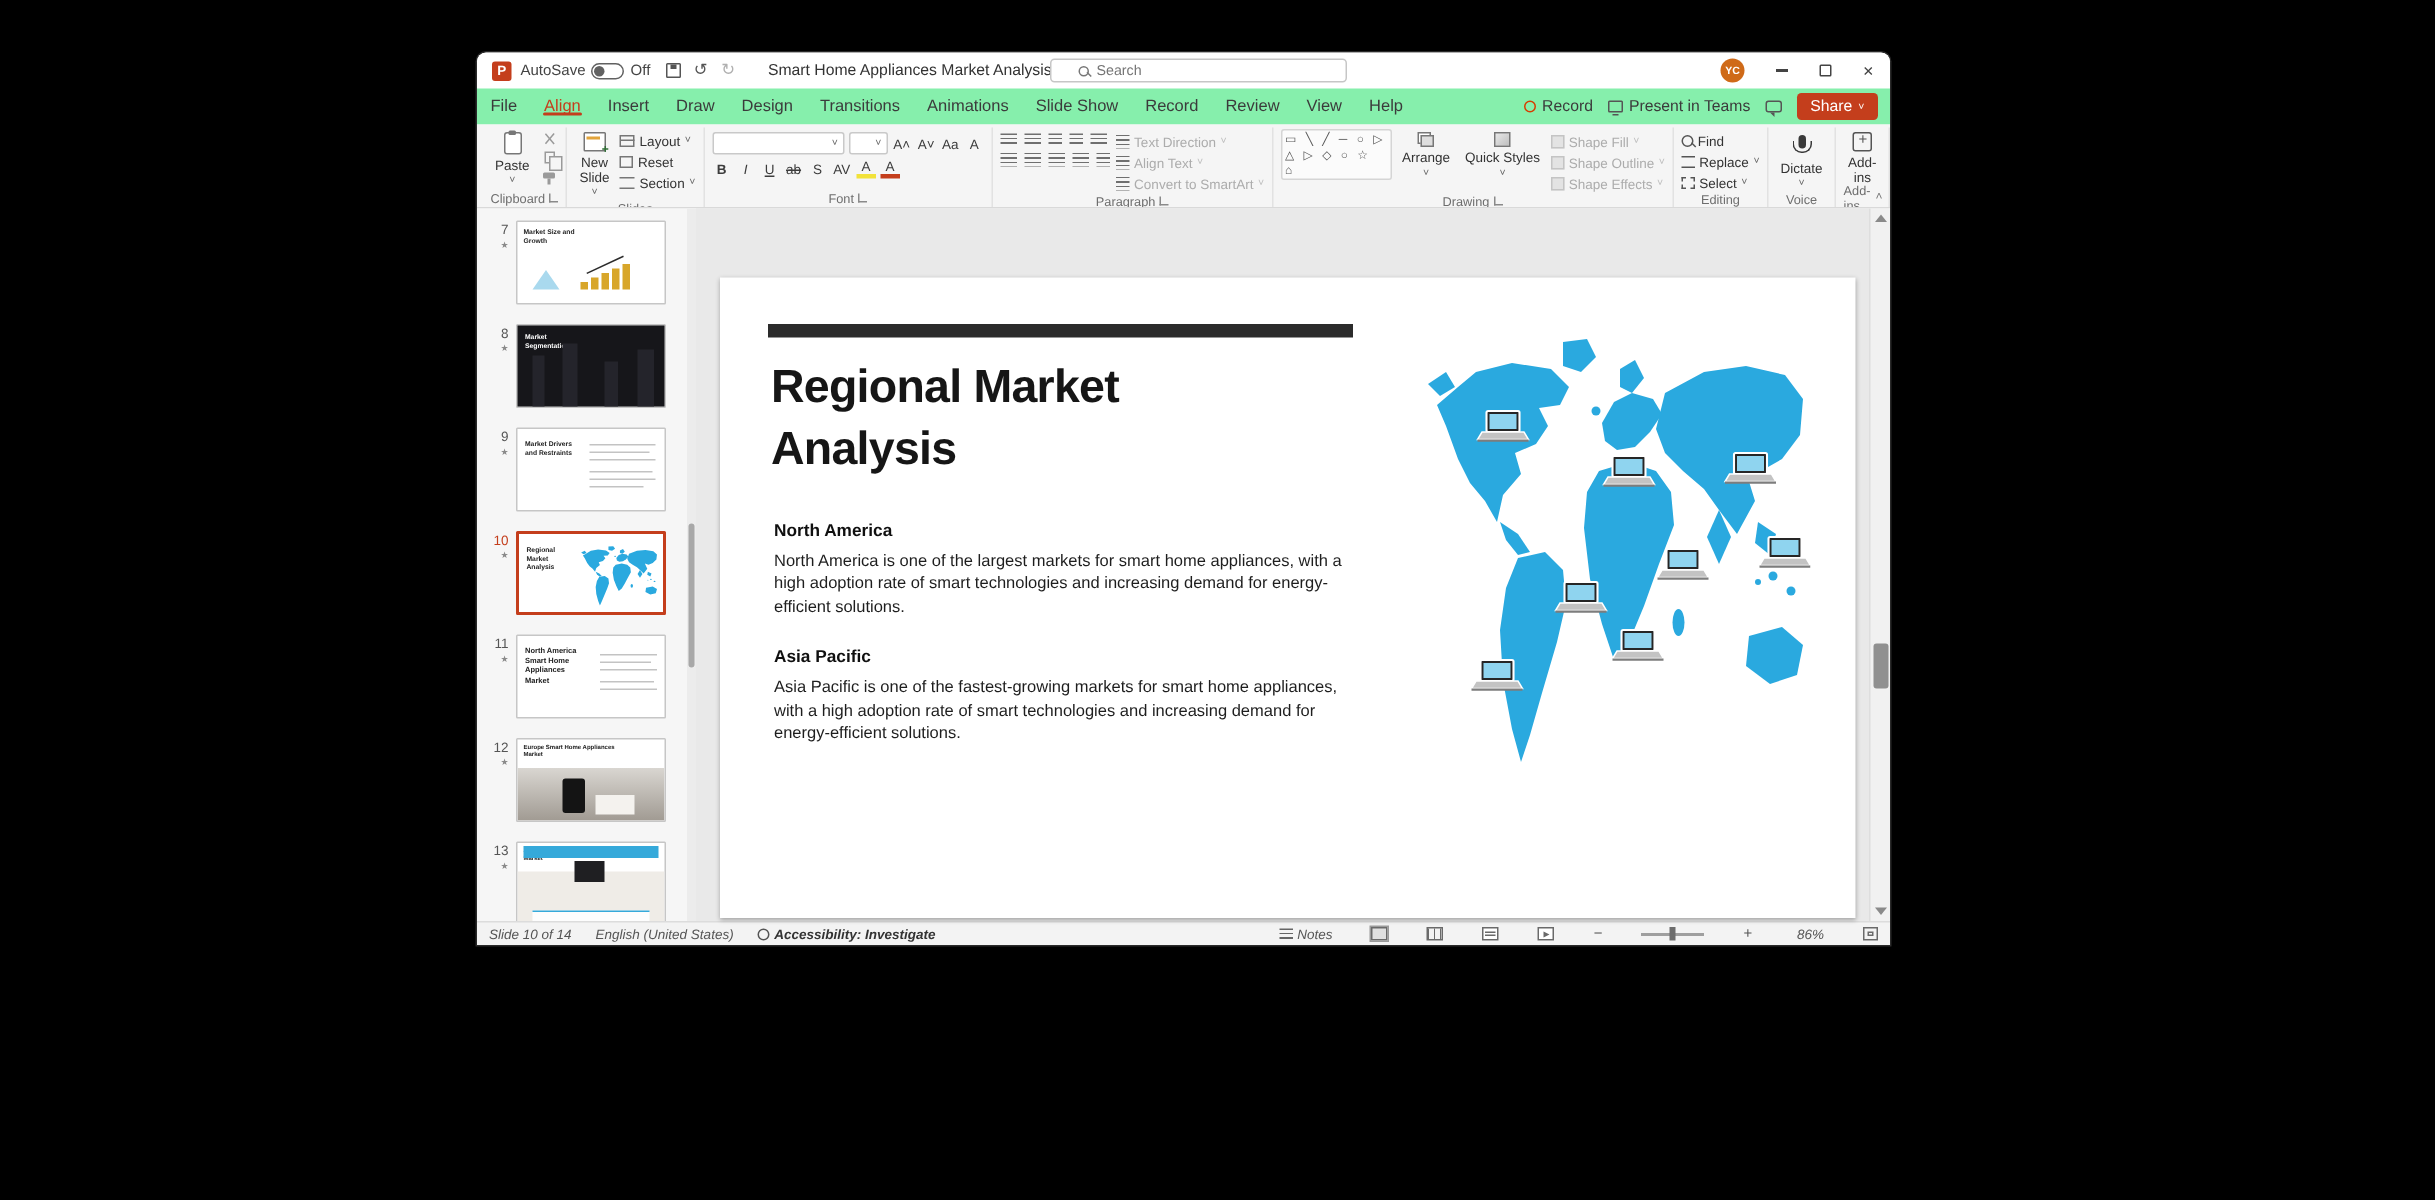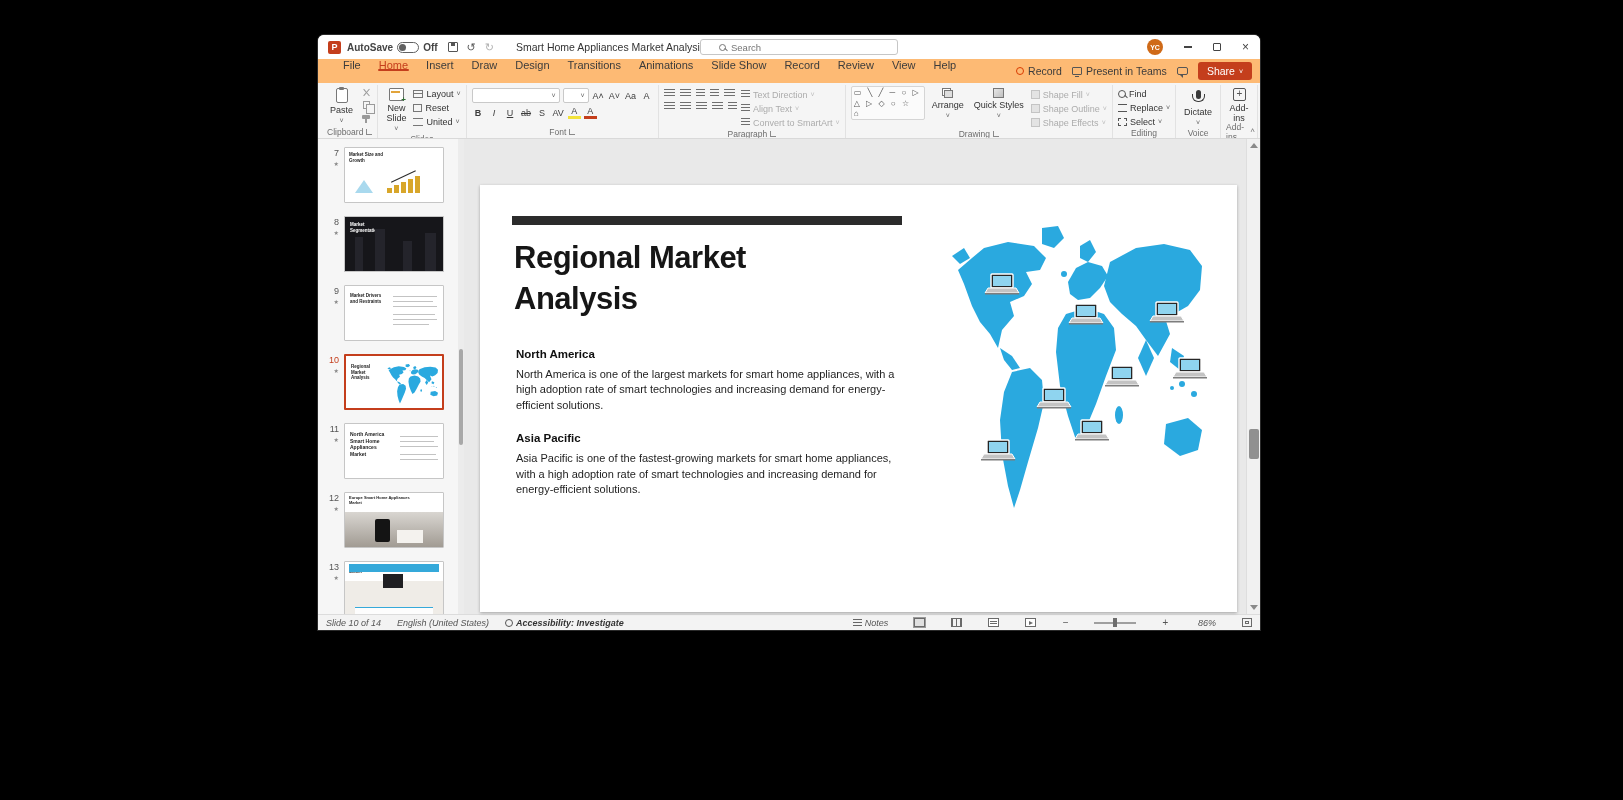--- a/index.html
+++ b/index.html
@@ -9,21 +9,21 @@
   .window { position:absolute; left:318px; top:35px; width:942px; height:595px;
             background:#fff; border-radius:6px 6px 0 0; overflow:hidden;
             box-shadow:0 0 0 1px #2a2a2a; display:flex; flex-direction:column; }
 
   
   .titlebar { height:24px; background:#fff; display:flex; align-items:center;
               position:relative; font-size:10px; color:#444; flex:0 0 auto; }
   .ppt-logo { width:13px; height:13px; background:#c43e1c; border-radius:2px; color:#fff;
               font-size:9px; font-weight:bold; display:flex; align-items:center;
               justify-content:center; margin:0 6px 0 10px; }
-  .autosave { display:flex; align-items:center; gap:4px;font-weight:bold; }
+  .autosave { display:flex; align-items:center; gap:4px; }
   .toggle-pill { width:22px; height:11px; border:1px solid #616161; border-radius:6px;
                  position:relative; background:#fff; }
   .toggle-knob { position:absolute; left:1px; top:1px; width:7px; height:7px;
                  border-radius:50%; background:#616161; }
   .qat { display:flex; align-items:center; gap:9px; margin-left:10px; color:#555; }
   .save-icon { width:10px; height:10px; border:1.3px solid #555; border-radius:1px; position:relative; }
   .save-icon::before { content:''; position:absolute; left:2px; top:0; width:4px; height:3px; background:#555; }
   .arrow-glyph { font-size:11px; line-height:1; }
   .dim { color:#b0b0b0; }
   .doc-title { margin-left:22px; display:flex; align-items:center; gap:4px; color:#333;
@@ -39,22 +39,22 @@
   .tb-right { position:absolute; right:0; top:0; height:100%; display:flex; align-items:center; }
   .avatar { width:16px; height:16px; border-radius:50%; background:#cf6a18; color:#fff;
             font-size:7px; font-weight:bold; display:flex; align-items:center;
             justify-content:center; margin-right:10px; }
   .winbtn { width:29px; height:100%; display:flex; align-items:center; justify-content:center; color:#444; }
   .min-glyph { width:8px; height:1.2px; background:#444; display:block; }
   .max-glyph { width:8px; height:8px; border:1.2px solid #444; border-radius:1px; display:block; }
   .close-glyph { font-size:12px; line-height:1; }
 
   
-  .menubar { height:24px; background:#fdba74; display:flex; align-items:flex-start;
-             padding-left:16px; position:relative; font-size:11px; color:#3b3b3b; flex:0 0 auto; }
+  .menubar { height:24px; background:#86efac; display:flex; align-items:center;
+             padding-left:0; position:relative; font-size:11px; color:#3b3b3b; flex:0 0 auto; }
   .tab { padding:0 9px; display:flex; align-items:center; position:relative; white-space:nowrap; }
   .tab.active { color:#c43e1c; }
   .tab.active::after { content:''; position:absolute; left:8px; right:8px; bottom:0;
                        height:2px; background:#c43e1c; border-radius:1px; }
   .mb-right { position:absolute; right:8px; top:0; height:100%; display:flex;
               align-items:center; gap:10px; font-size:10.5px; }
   .rec-dot { width:8px; height:8px; border:1.6px solid #d83b01; border-radius:50%; display:inline-block; }
   .mb-btn { display:flex; align-items:center; gap:4px; color:#3b3b3b; }
   .teams-icon { width:10px; height:8px; border:1.2px solid #555; border-radius:1px; position:relative; }
   .teams-icon::after { content:''; position:absolute; left:2px; bottom:-3px; width:4px; height:1.2px; background:#555; }
@@ -316,21 +316,21 @@
           <span class="max-glyph"></span>
         </div>
       <div class="winbtn">
           <span class="close-glyph">×</span>
         </div>
     </div>
   </div>
 
   <div class="menubar">
     <div class="tab">File</div>
-    <div class="tab active">Home</div>
+    <div class="tab active">Align</div>
     <div class="tab">Insert</div>
     <div class="tab">Draw</div>
     <div class="tab">Design</div>
     <div class="tab">Transitions</div>
     <div class="tab">Animations</div>
     <div class="tab">Slide Show</div>
     <div class="tab">Record</div>
     <div class="tab">Review</div>
     <div class="tab">View</div>
     <div class="tab">Help</div>
@@ -392,21 +392,21 @@
               <span class="layout-ico"></span>
               <span>Layout</span>
               <span class="chev">˅</span>
             </div>
           <div class="smallbtn">
               <span class="reset-ico"></span>
               <span>Reset</span>
             </div>
           <div class="smallbtn">
               <span class="section-ico"></span>
-              <span>United</span>
+              <span>Section</span>
               <span class="chev">˅</span>
             </div>
         </div>
       </div>
       <div class="group-label">
           <span>Slides</span>
         </div>
     </div>
 
     <div class="group">

